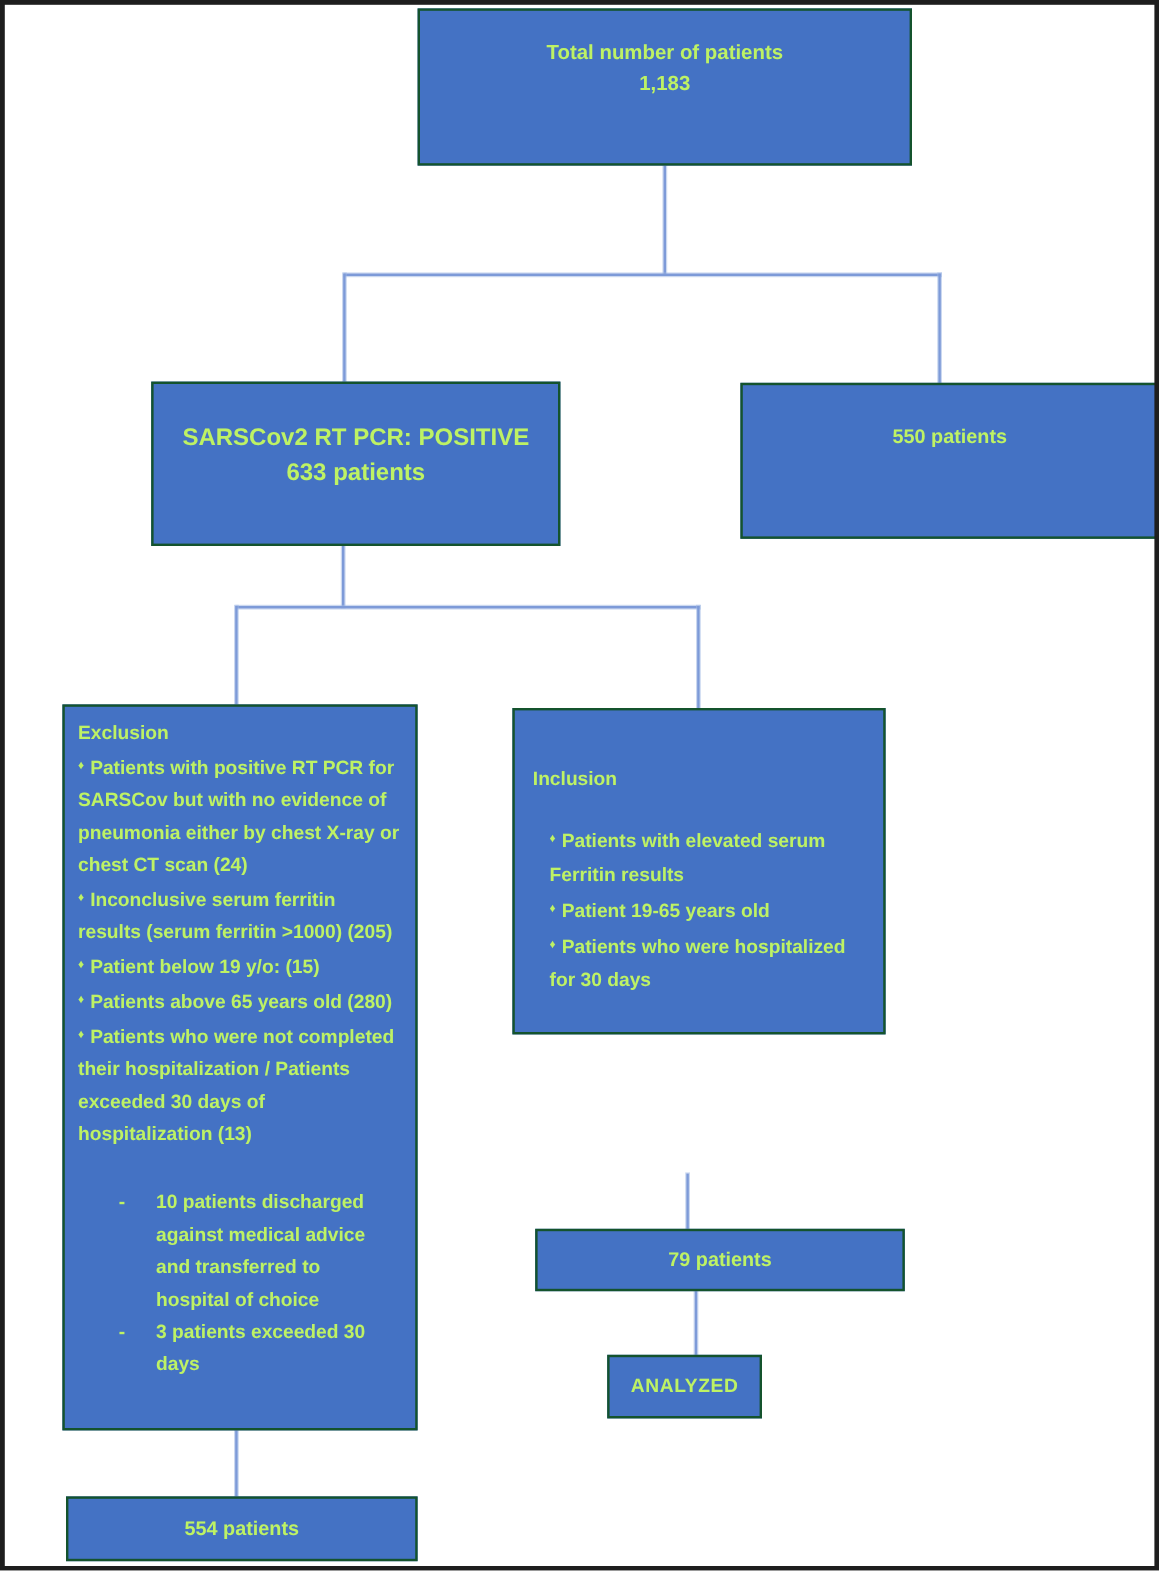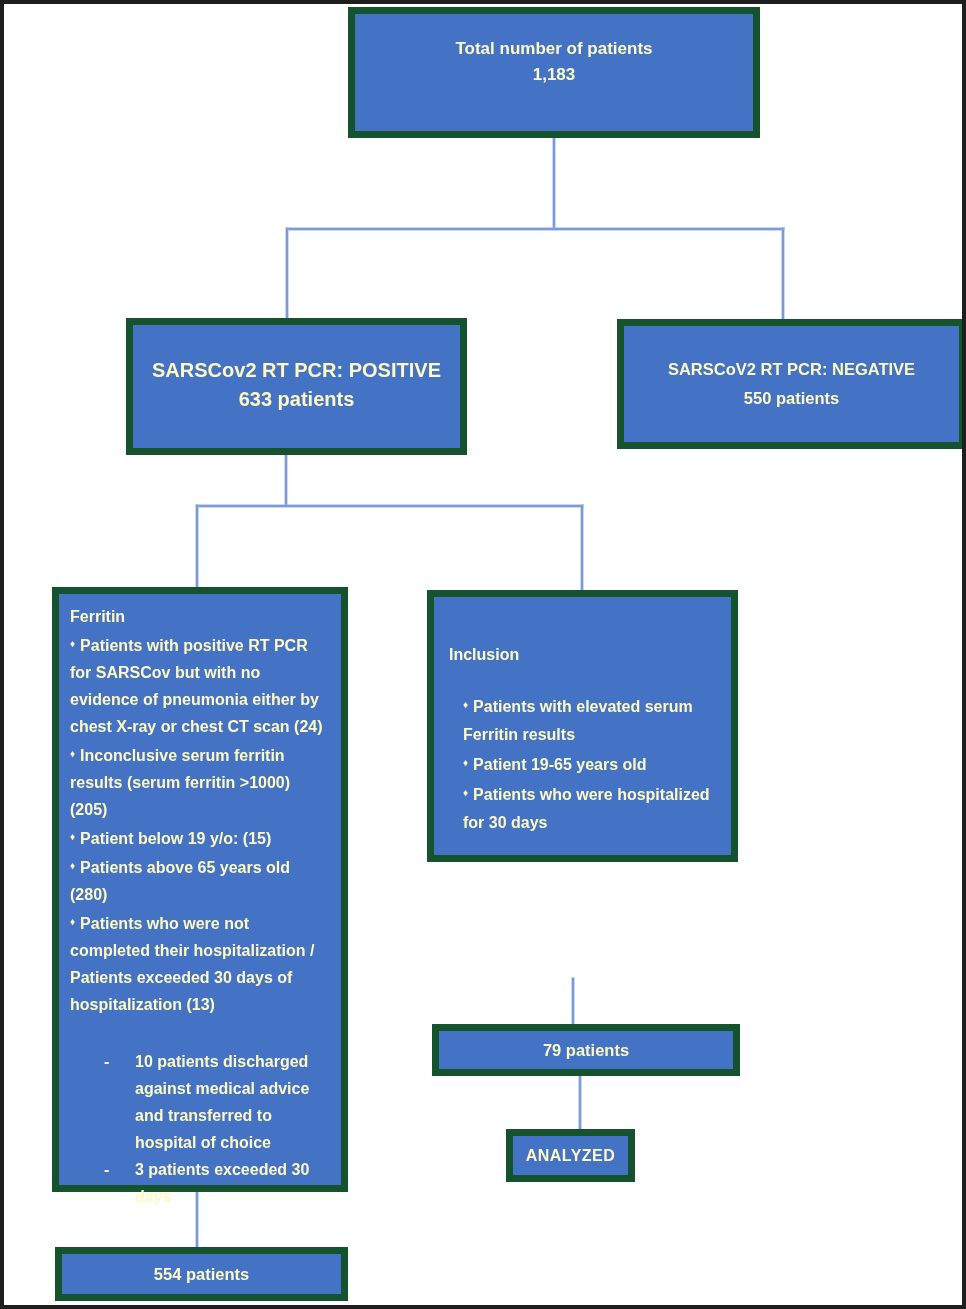--- a/index.html
+++ b/index.html
@@ -13,22 +13,22 @@
     -webkit-font-smoothing:antialiased;
   }
   .frame{
     position:absolute;inset:0;
     border:4px solid #1e1e1e;
     z-index:10;pointer-events:none;
   }
   .node{
     position:absolute;
     background:#4472C4;
-    border:7px solid #14532d;
-    color:#fef9c3;
+    border:2px solid #14532d;
+    color:#bef264;
     box-sizing:border-box;
   }
   .center-text{text-align:center;}
   .line{display:block;}
   
   .conn{position:absolute;background:#7d9ad8;box-shadow:0 0 0 1px rgba(160,184,228,.55);}
   
   .box-total{left:348px;top:7px;width:412px;height:131px;padding-top:22px;font-size:17px;line-height:26px;}
   .box-positive{left:126px;top:318px;width:341px;height:137px;padding-top:31px;font-size:20px;line-height:29px;}
   .box-negative{left:617px;top:319px;width:349px;height:130px;padding-top:29px;font-size:16.5px;line-height:29px;}
@@ -45,21 +45,21 @@
   .blt.tight{margin-right:1px;}
   .bullet-item{display:block;}
   .group2{margin-top:22px;margin-left:14px;}
   .dash-list{margin-top:30px;}
   .dash-item{display:flex;margin-left:34px;}
   .dash{width:31px;flex:none;}
   .dash-text{width:186px;}
   .squiggle{text-decoration:underline wavy #6e96e8 1px;text-underline-offset:3px;}
   
   .box-small{display:flex;align-items:center;justify-content:center;font-size:16.5px;}
-  .box-79{left:432px;top:1024px;width:308px;height:52px;}
+  .box-79{left:446px;top:1024px;width:308px;height:52px;}
   .box-analyzed{left:506px;top:1129px;width:129px;height:53px;font-size:16px;letter-spacing:.5px;}
   .box-554{left:55px;top:1247px;width:293px;height:54px;}
 </style>
 </head>
 <body>
 
 <div class="stage">
 
   <div class="conn" style="left:553px;top:138px;width:2px;height:91px;"></div>
   <div class="conn" style="left:287px;top:228px;width:497px;height:2px;"></div>
@@ -77,26 +77,25 @@
     <span class="line">Total number of patients</span>
     <span class="line">1,183</span>
   </div>
 
   <div class="node center-text box-positive">
     <span class="line">SARSCov2 RT PCR: POSITIVE</span>
     <span class="line">633 patients</span>
   </div>
 
   <div class="node center-text box-negative">
-    <span class="line">SARSCoV2 RT PCR: NEGATIVE</span>
     <span class="line">550 patients</span>
   </div>
 
   <div class="node box-exclusion">
-    <div>Ferritin</div>
+    <div>Exclusion</div>
     <div class="bullet-item">
       <span class="blt">♦</span><span>Patients with positive RT PCR for SARSCov but with no evidence of pneumonia either by chest X-ray or chest CT scan (24)</span>
     </div>
     <div class="bullet-item">
       <span class="blt">♦</span><span>Inconclusive serum ferritin results (serum ferritin &gt;1000) (205)</span>
     </div>
     <div class="bullet-item">
       <span class="blt">♦</span><span>Patient below 19 y/o: (15)</span>
     </div>
     <div class="bullet-item">

